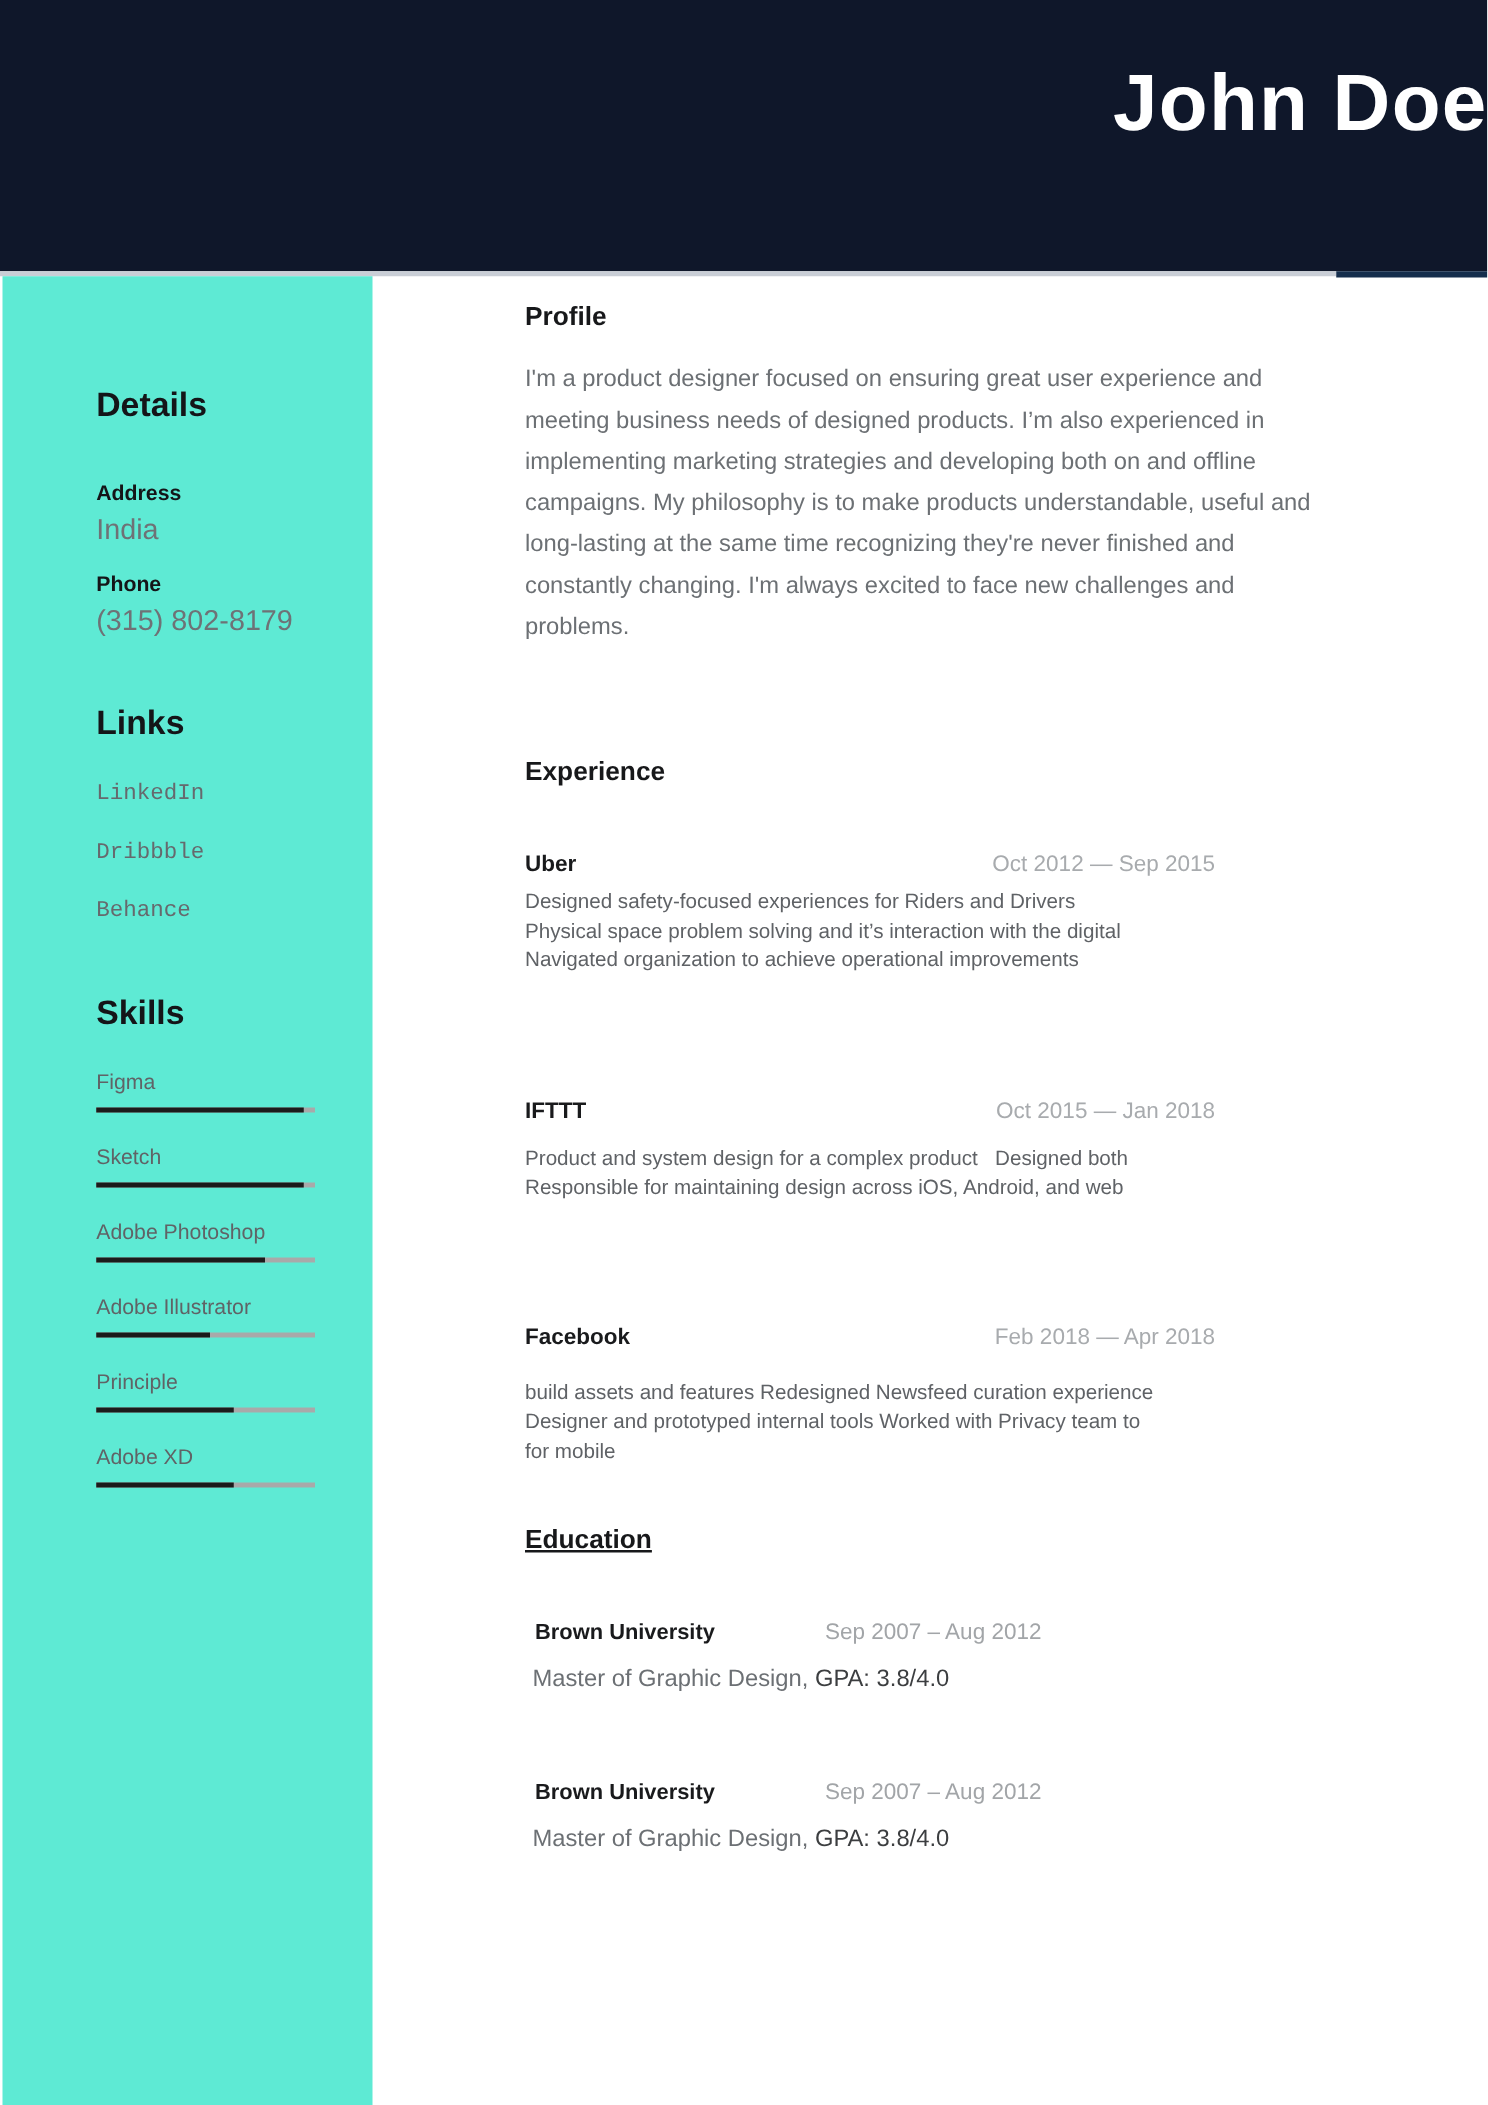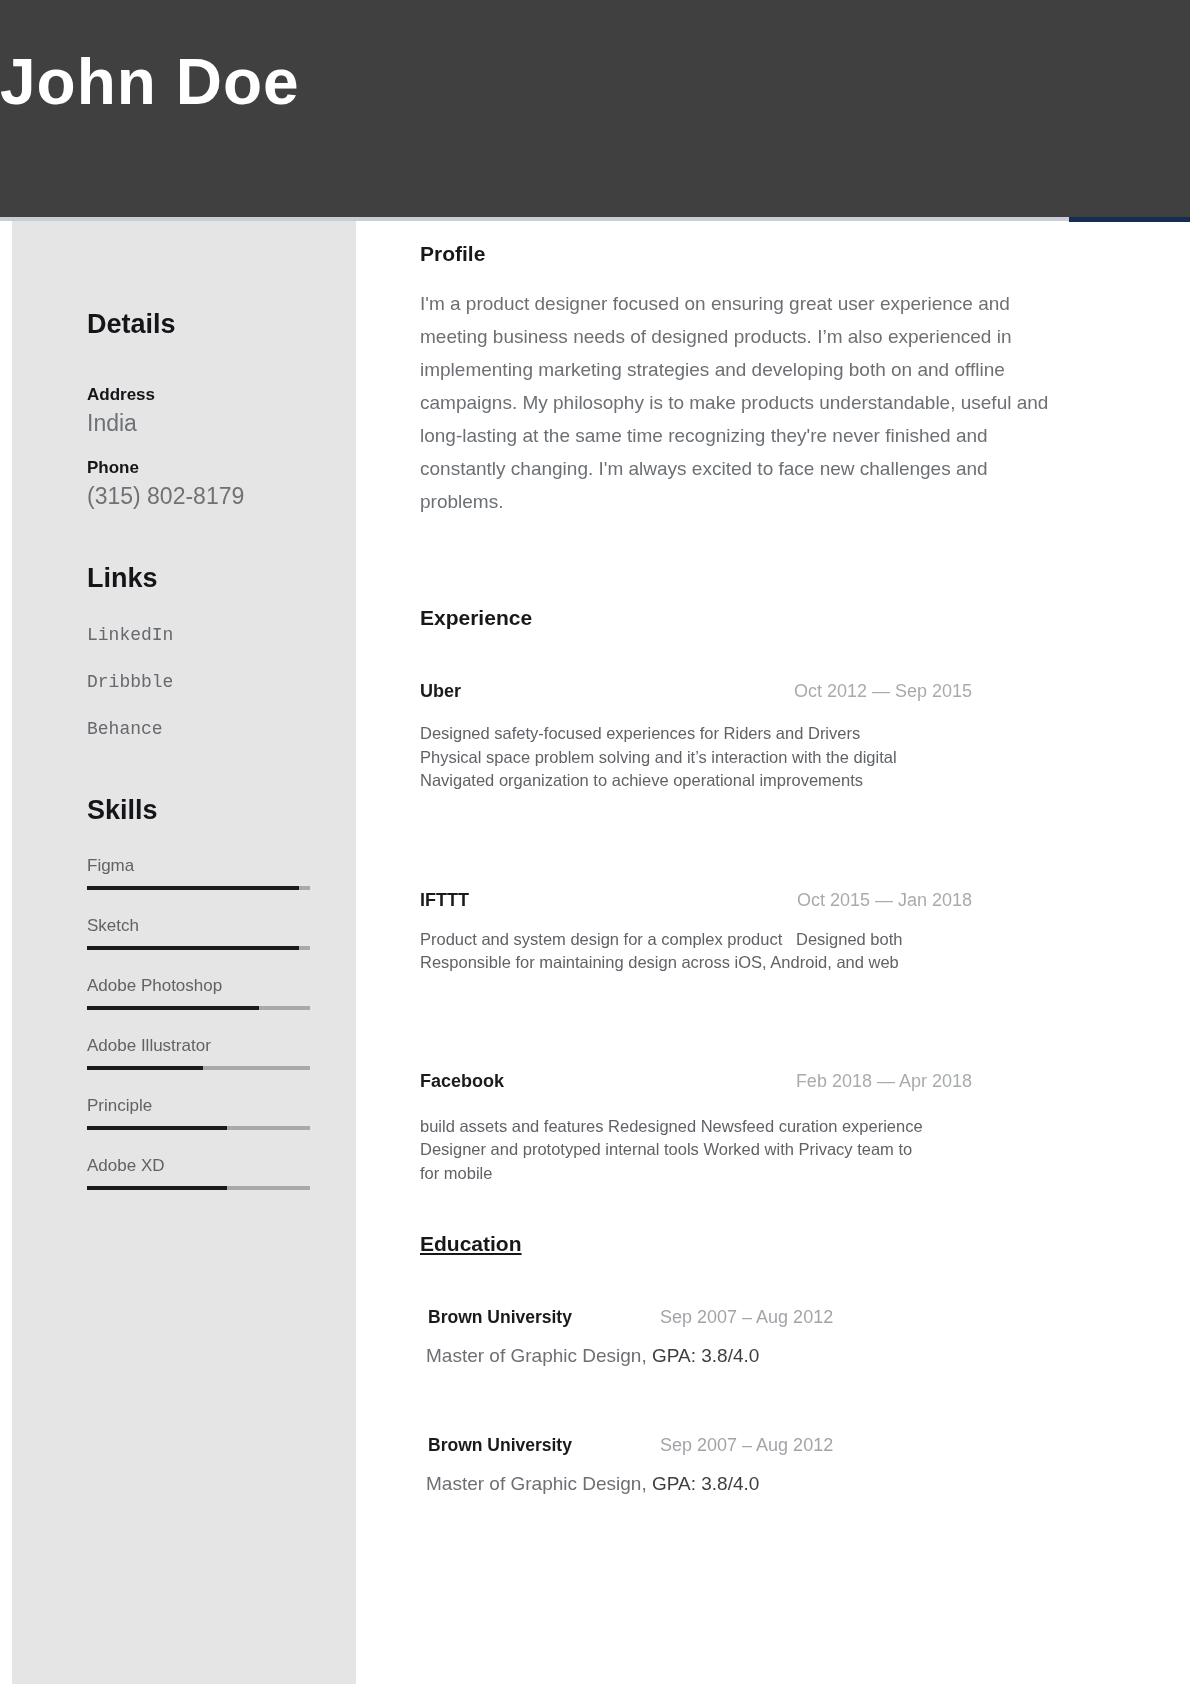--- a/index.html
+++ b/index.html
@@ -12,22 +12,22 @@
     height: 1684px;
     background: #ffffff;
     overflow: hidden;
   }
 
   
   .hero {
     position: absolute;
     top: 0; left: 0; right: 0;
     height: 217px;
-    background: #404040;
-    text-align: left;
+    background: #0f172a;
+    text-align: right;
   }
   .hero-name {
     padding-top: 42px;
     font-size: 64px;
     font-weight: 600;
     color: #ffffff;
     letter-spacing: 1px;
     line-height: 1.25;
   }
   .hero-title {
@@ -46,23 +46,23 @@
   .scroll-strip-right {
     position: absolute;
     top: 217px; left: 1069px; right: 0;
     height: 5px;
     background: #152e4d;
   }
 
   
   .sidebar {
     position: absolute;
-    top: 221px; left: 12px; bottom: 0;
-    width: 344px;
-    background: #e5e5e5;
+    top: 221px; left: 2px; bottom: 0;
+    width: 296px;
+    background: #5eead4;
     padding: 0 46px 0 75px;
   }
   .side-heading {
     font-size: 27px;
     font-weight: 700;
     color: #141518;
     line-height: 32px;
   }
   .h-details { margin-top: 87px; }
   .h-links   { margin-top: 55px; }
@@ -145,21 +145,21 @@
     font-size: 18px;
     font-weight: 700;
     color: #191a1c;
     line-height: 24px;
   }
   .xp-dates {
     font-size: 18px;
     color: #a8abae;
     line-height: 24px;
   }
-  .xp-lines { margin-top: 19px; }
+  .xp-lines { margin-top: 7px; }
   .xp-lines.tight { margin-top: 16px; }
   .xp-lines.loose { margin-top: 22px; }
   .xp-line {
     font-size: 16.5px;
     color: #5f6266;
     line-height: 23.5px;
     white-space: pre-wrap;
   }
 
   .edu-entry { padding-left: 8px; }

